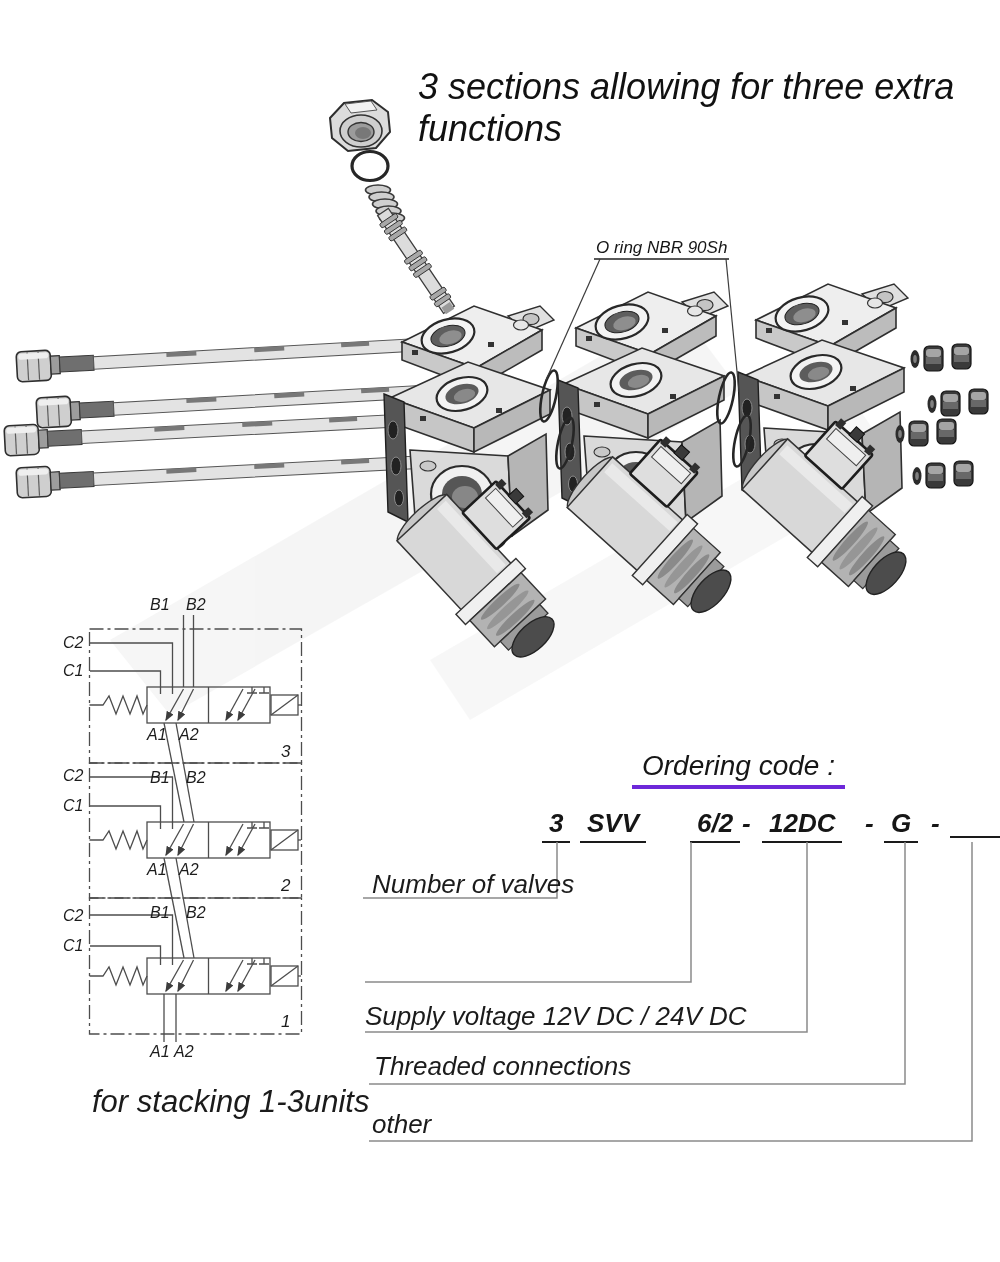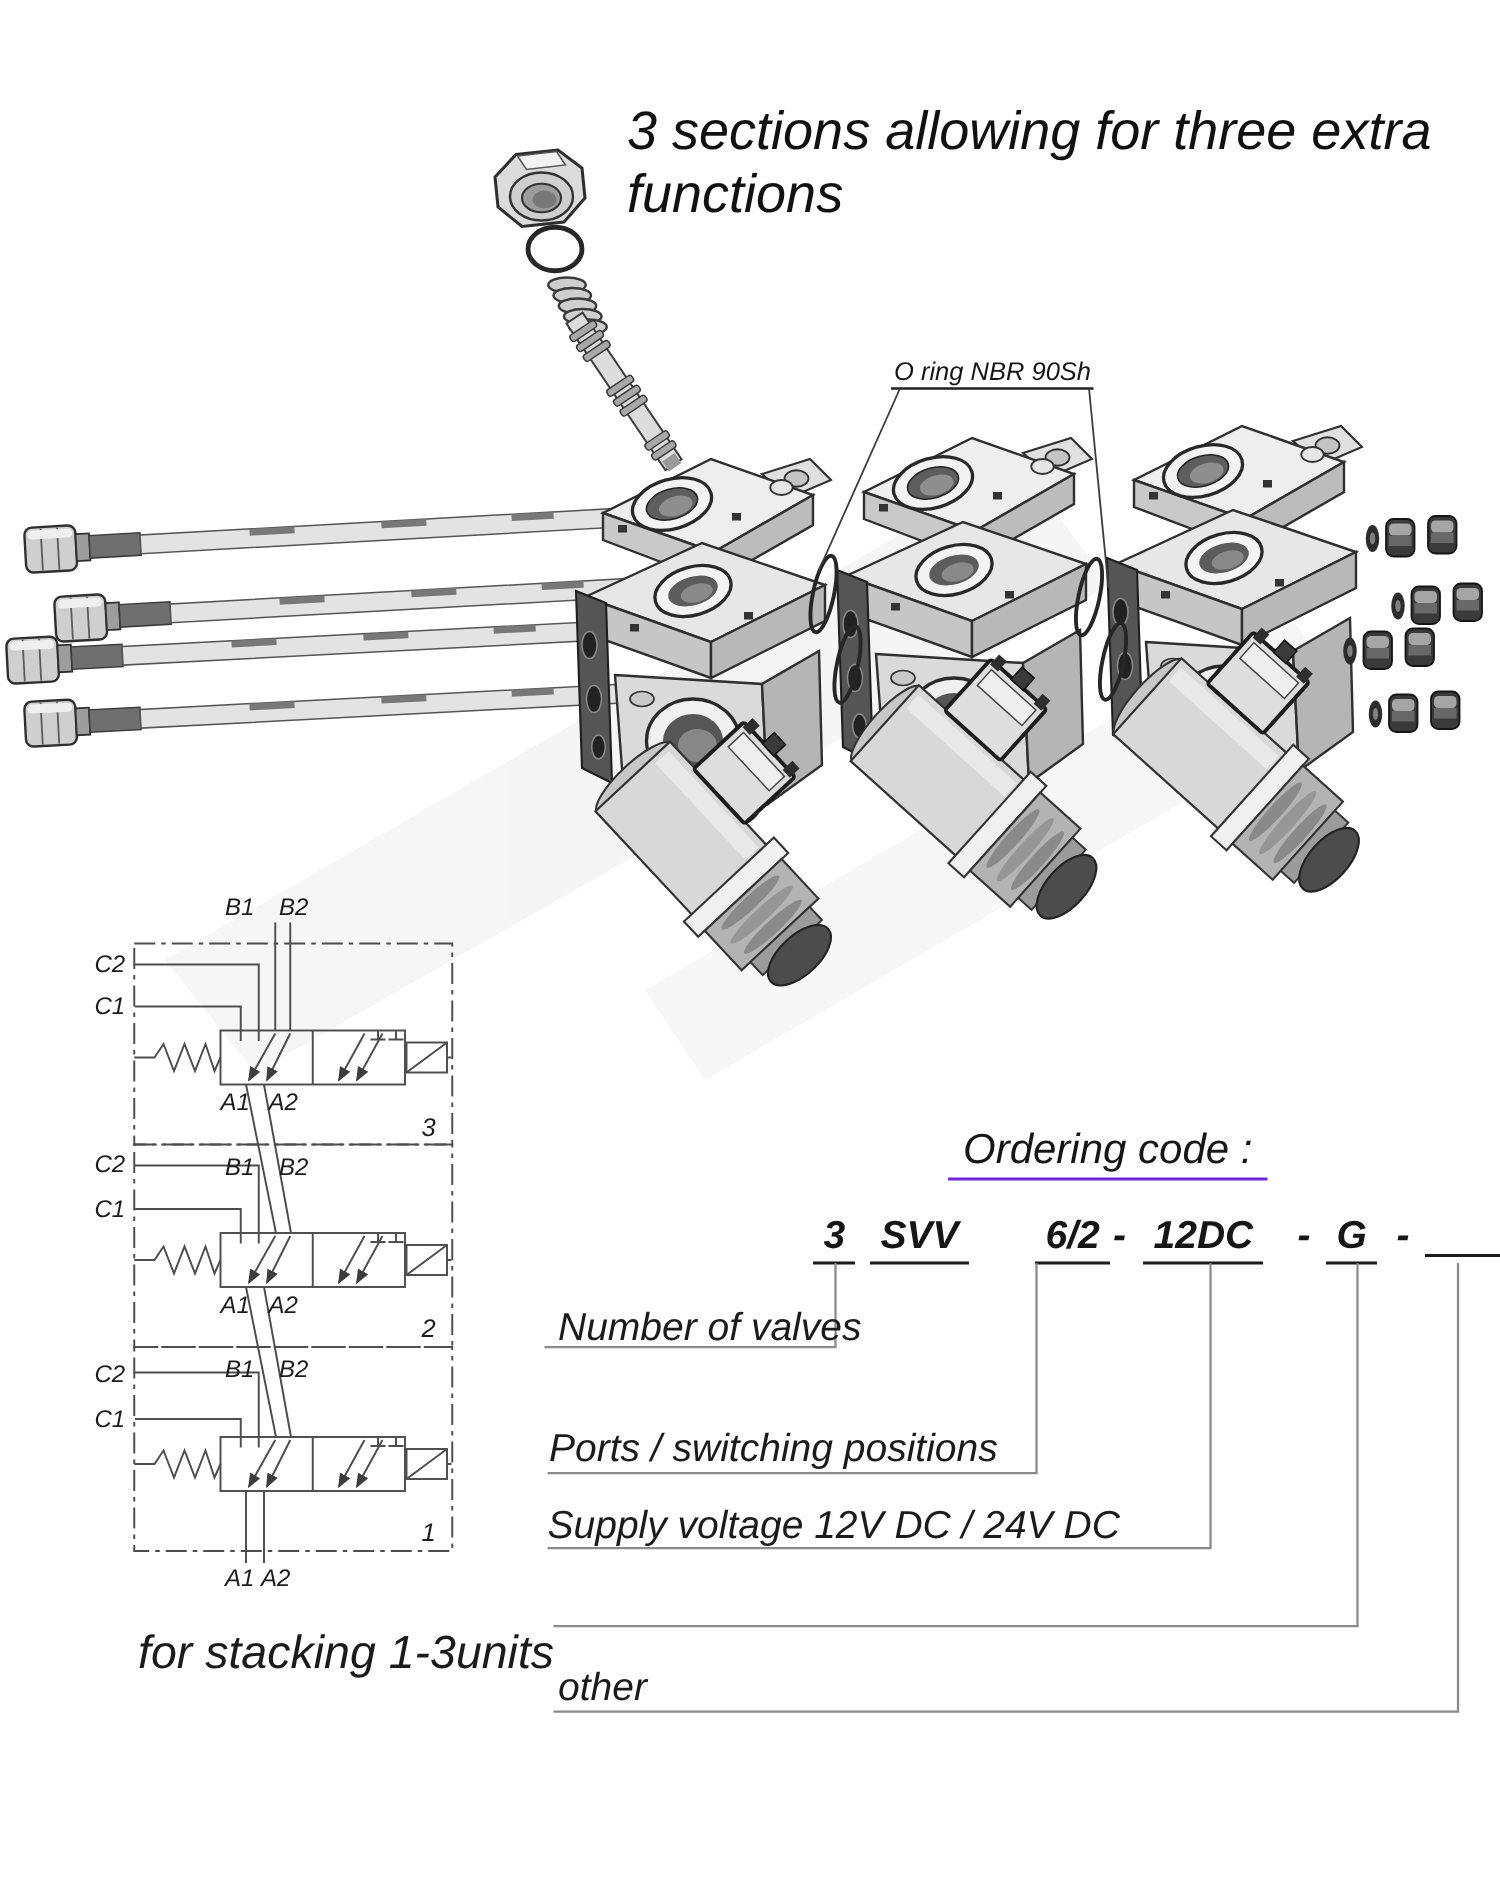--- a/index.html
+++ b/index.html
@@ -2,21 +2,21 @@
 <html><head>
 <meta charset="utf-8">
 <style>
   html,body{margin:0;padding:0;background:#fff;}
   .page{position:relative;width:1000px;height:1262px;background:#fff;overflow:hidden;
         font-family:"Liberation Sans",sans-serif;color:#1b1b1b;}
   .abs{position:absolute;}
   .title{left:16px;top:0px;font-size:34px;font-style:italic;font-weight:500;color:#222;letter-spacing:.5px;}
   .subtitle{left:418px;top:66px;font-size:36px;font-style:italic;color:#111;}
   .ord-heading{left:632px;top:750px;font-size:28px;font-style:italic;color:#161616;
-               border-bottom:2px solid #6d28d9;padding:0 10px 3px 10px;}
+               border-bottom:4px solid #6d28d9;padding:0 10px 3px 10px;}
   .code{font-size:26px;font-weight:bold;font-style:italic;color:#161616;top:808px;padding:0 7px 2px 7px;}
   .code.u{border-bottom:2.5px solid #1a1a1a;}
   .code.blank{width:40px;height:26px;}
   .olabel{font-size:26px;font-style:italic;color:#1b1b1b;white-space:nowrap;}
   .caption{left:92px;top:1084px;font-size:31px;font-style:italic;color:#1b1b1b;}
   svg{position:absolute;overflow:visible;}
   svg text{font-family:"Liberation Sans",sans-serif;font-style:italic;}
   .sch-label{font-size:16px;fill:#1c1c1c;}
   .sch-num{font-size:17px;fill:#1c1c1c;}
   .oring-text{font-size:17px;fill:#161616;}
@@ -331,18 +331,18 @@
     <g fill="none" stroke="#8a8a8a" stroke-width="1.5">
       <path d="M363,898 H557 V842"></path>
       <path d="M365,982 H691 V842"></path>
       <path d="M365,1032 H807 V842"></path>
       <path d="M369,1084 H905 V842"></path>
       <path d="M369,1141 H972 V842"></path>
     </g>
   </svg>
 
   <div class="abs olabel" style="left:372px;top:869px">Number of valves</div>
-  <div class="abs olabel" style="left:366px;top:950px">Ports / switching positions</div>
   <div class="abs olabel" style="left:365px;top:1001px">Supply voltage 12V DC / 24V DC</div>
+  <div class="abs olabel" style="left:374px;top:1051px">Threaded connections</div>
   <div class="abs olabel" style="left:372px;top:1109px">other</div>
 
   <div class="abs caption">for stacking 1-3units</div>
 </div>
 
 </body></html>

